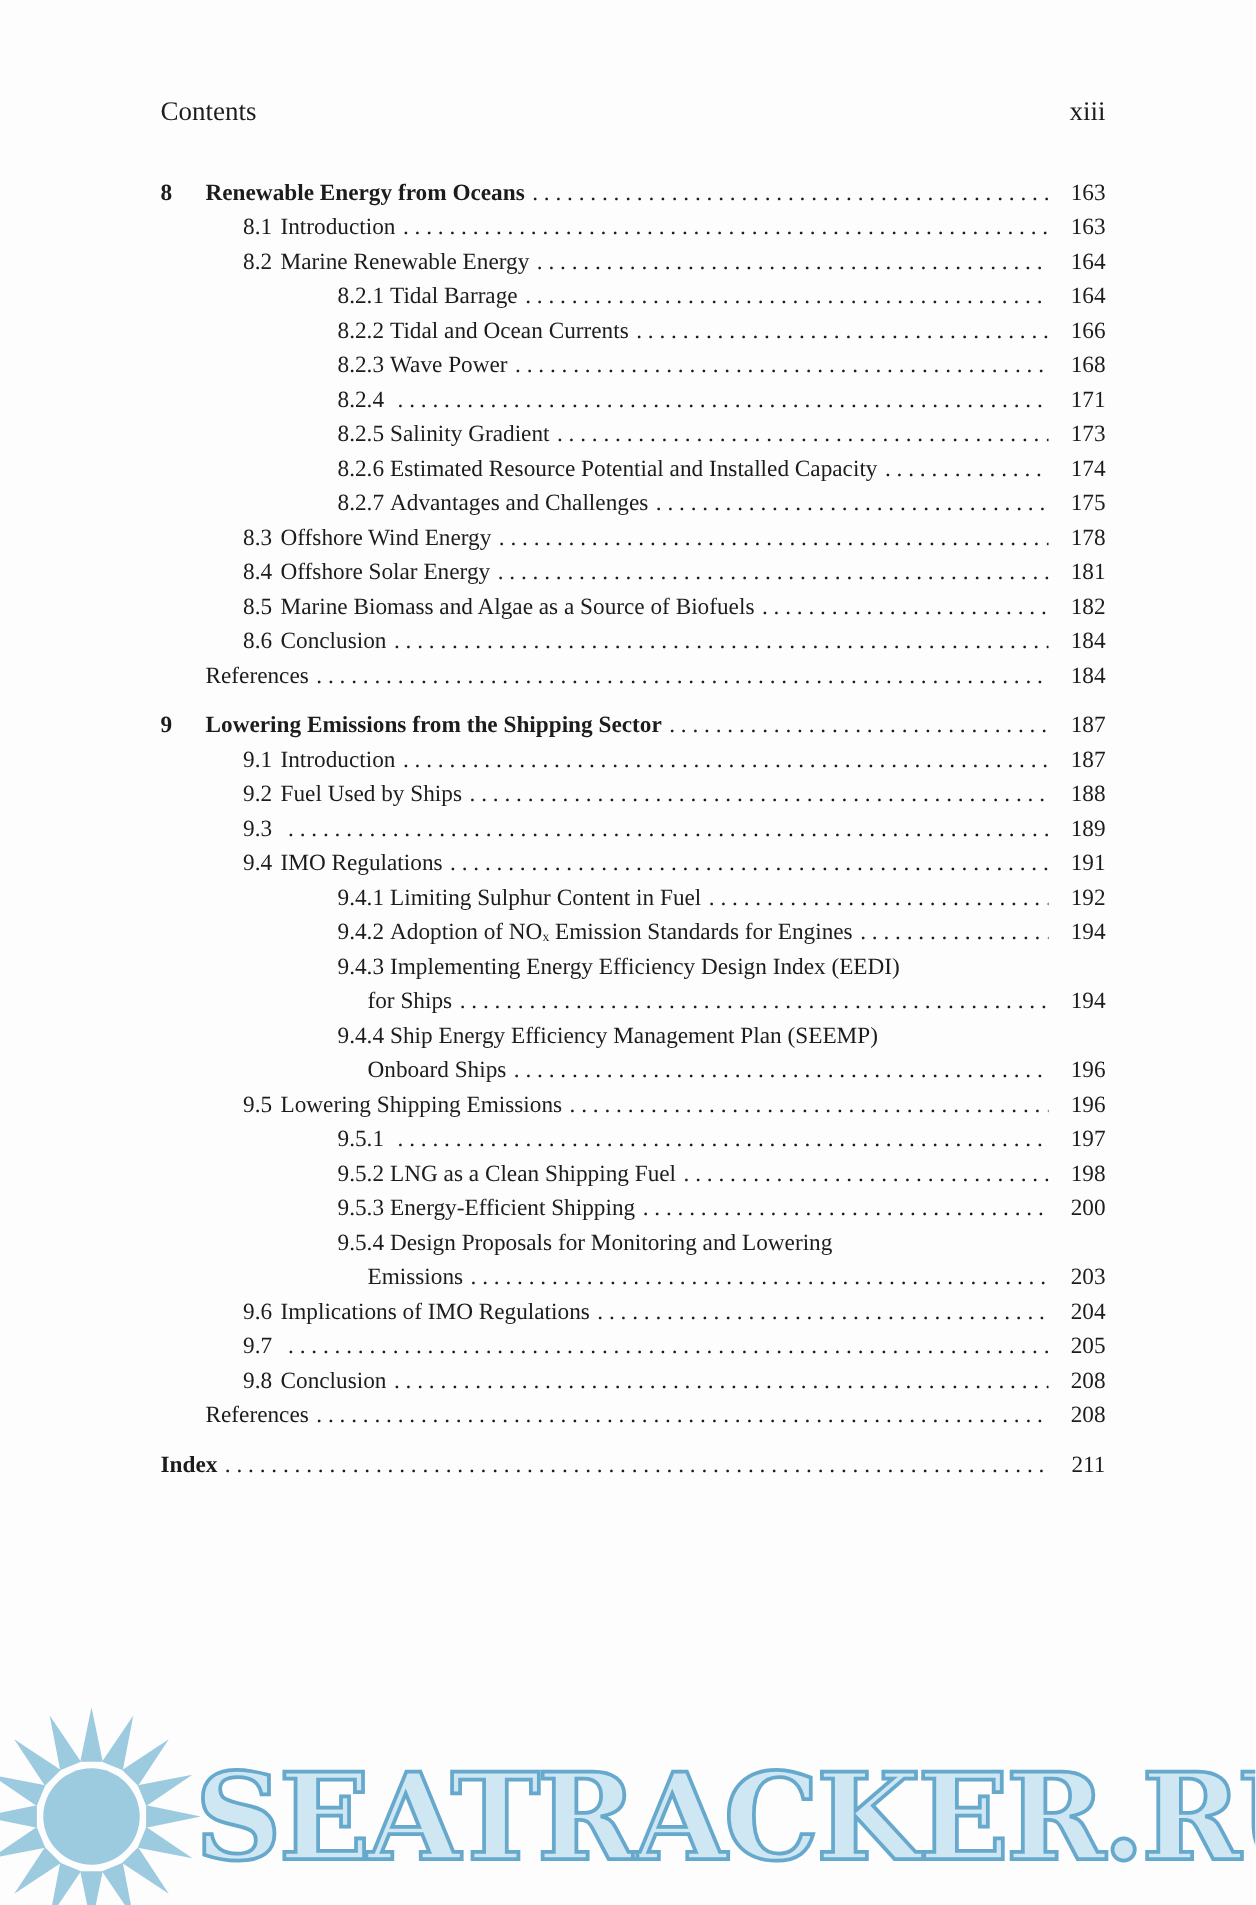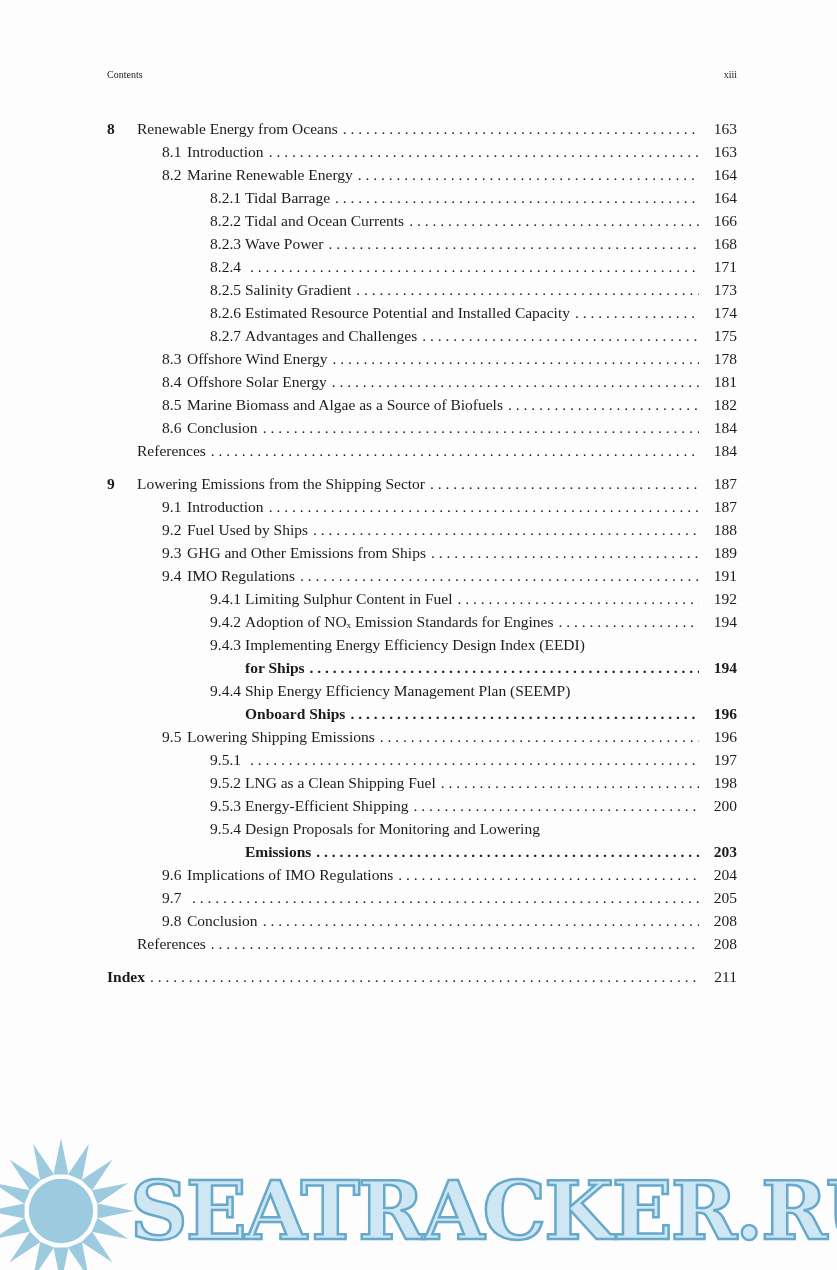--- a/index.html
+++ b/index.html
@@ -15,21 +15,21 @@
   }
   .content {
     position: absolute;
     left: 107px;
     top: 66px;
     width: 630px;
   }
   .running-head {
     display: flex;
     justify-content: space-between;
-    font-size: 10px;
+    font-size: 18px;
     line-height: 17px;
     text-align: center;
   }
   .toc { margin-top: 34px; }
   .row {
     display: flex;
     font-size: 15.5px;
     line-height: 23px;
   }
   .row.gap { margin-top: 10px; }
@@ -41,26 +41,26 @@
     white-space: nowrap;
     margin-left: 5px;
     margin-right: 8px;
   }
   .pagenum {
     flex: 0 0 auto;
     width: 30px;
     text-align: right;
   }
   .chapter .num { width: 30px; font-weight: bold; }
-  .chapter .title { font-weight: normal; }
+  .chapter .title { font-weight: bold; }
   .section { padding-left: 55px; }
   .section .num { width: 25px; }
   .subsection { padding-left: 103px; }
-  .subsection .num { width: 35px; }
-  .subsection.cont { padding-left: 138px; font-weight: bold; }
+  .subsection .num { width: 35px; margin-left: 15px; }
+  .subsection.cont { padding-left: 138px; }
   .references { padding-left: 30px; font-family: Liberation Serif, serif; }
   .index .title { font-weight: bold; }
 
   .watermark {
     position: absolute;
     left: 0;
     right: 0;
     bottom: 0;
     height: 135px;
     pointer-events: none;
@@ -197,21 +197,20 @@
           <span class="pagenum">187</span>
         </div>
         <div class="row section">
           <span class="num">9.2</span>
           <span class="title">Fuel Used by Ships</span>
           <span class="dots">. . . . . . . . . . . . . . . . . . . . . . . . . . . . . . . . . . . . . . . . . . . . . . . . . . . . . . . . . . . . . . . . . . . . . . . . . . . . . . . . . . . . . . . . . . . . . . . . . . . . . . . . . . . . . . . . . . . . . . . . </span>
           <span class="pagenum">188</span>
         </div>
         <div class="row section">
           <span class="num">9.3</span>
-          <span class="title">GHG and Other Emissions from Ships</span>
           <span class="dots">. . . . . . . . . . . . . . . . . . . . . . . . . . . . . . . . . . . . . . . . . . . . . . . . . . . . . . . . . . . . . . . . . . . . . . . . . . . . . . . . . . . . . . . . . . . . . . . . . . . . . . . . . . . . . . . . . . . . . . . . </span>
           <span class="pagenum">189</span>
         </div>
         <div class="row section">
           <span class="num">9.4</span>
           <span class="title">IMO Regulations</span>
           <span class="dots">. . . . . . . . . . . . . . . . . . . . . . . . . . . . . . . . . . . . . . . . . . . . . . . . . . . . . . . . . . . . . . . . . . . . . . . . . . . . . . . . . . . . . . . . . . . . . . . . . . . . . . . . . . . . . . . . . . . . . . . . </span>
           <span class="pagenum">191</span>
         </div>
         <div class="row subsection">

